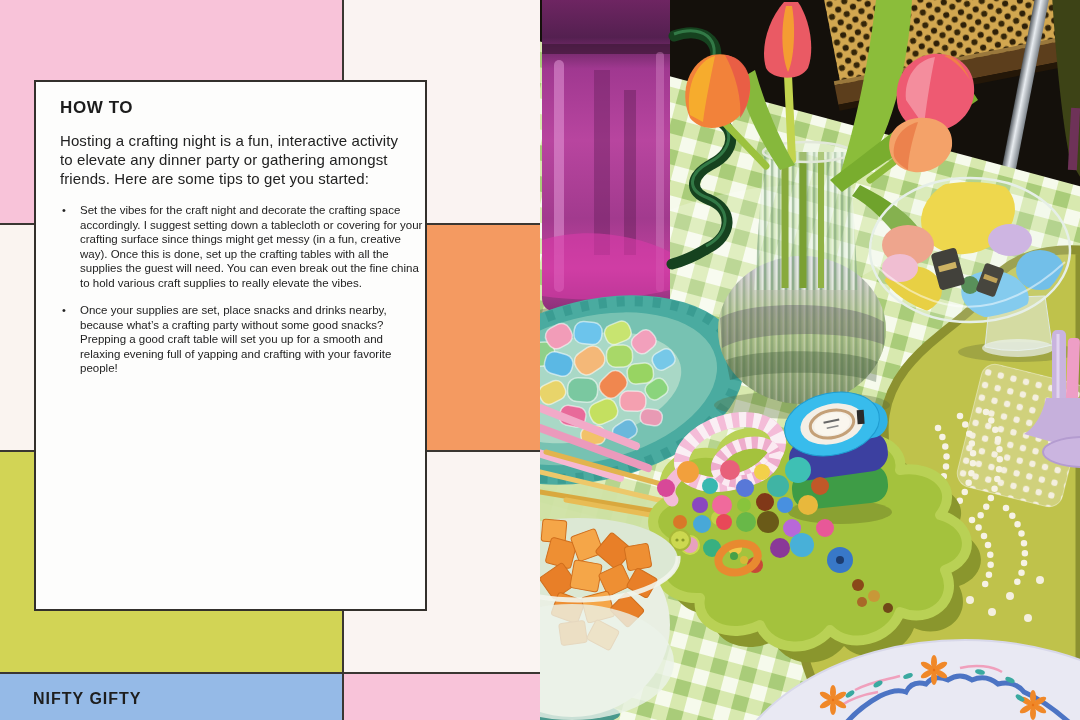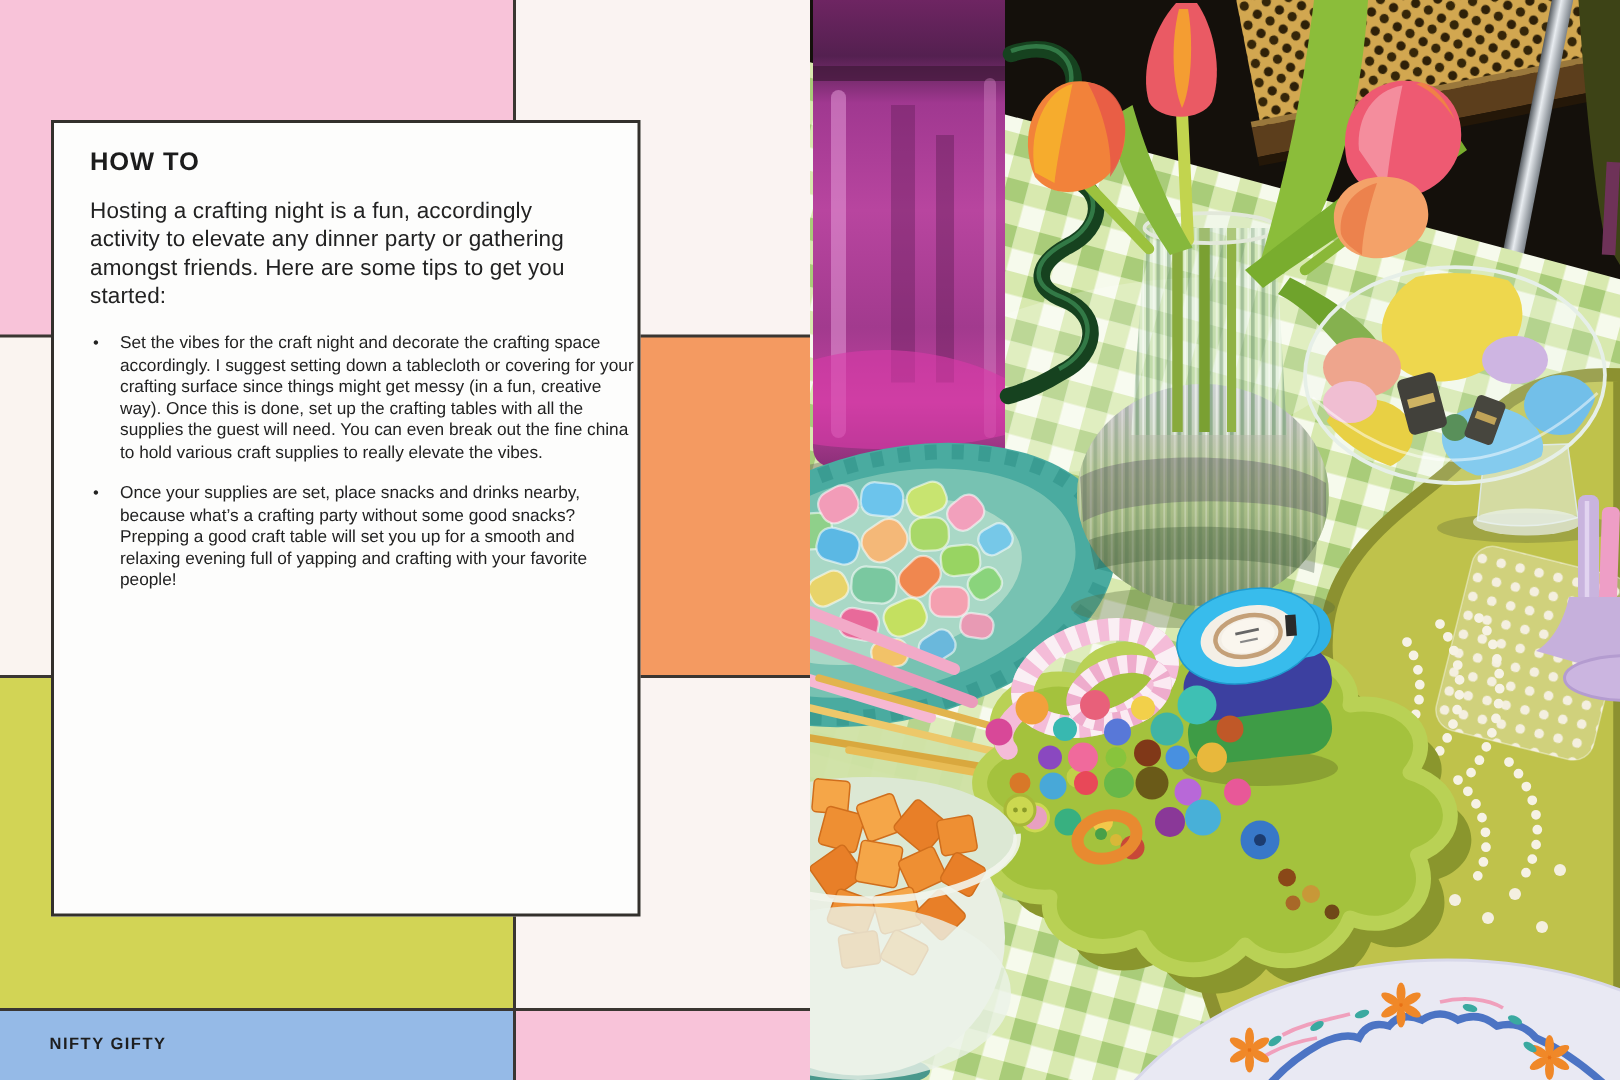--- a/index.html
+++ b/index.html
@@ -21,21 +21,21 @@
   .gl-h3{left:0;top:672px;width:540px;height:2px;}
   
   .card{position:absolute;left:34px;top:80px;width:393px;height:531px;background:#fdfdfc;border:2px solid #33302c;box-sizing:border-box;padding:16px 22px 0 24px;}
   .kicker{font-size:17px;font-weight:700;letter-spacing:.6px;color:#1c1c1c;}
   .card-title{margin-top:10px;font-family:"Liberation Mono",monospace;font-weight:700;font-size:40px;line-height:37px;letter-spacing:5.5px;color:#e8513d;}
   .intro{margin-top:13px;font-size:15px;line-height:19px;color:#222;width:344px;letter-spacing:.1px;}
   .bullets{margin-top:15px;}
   .bullet{position:relative;padding-left:20px;width:344px;font-size:11.5px;line-height:14.5px;color:#222;margin-bottom:13px;}
   .bullet::before{content:"\2022";position:absolute;left:2px;top:0;font-size:11px;color:#222;}
   
-  .footer-title{position:absolute;left:33px;top:690px;font-size:11px;font-weight:700;letter-spacing:1px;color:#1e1e1e;}
+  .footer-title{position:absolute;left:33px;top:690px;font-size:16px;font-weight:700;letter-spacing:1px;color:#1e1e1e;}
   .footer-page{position:absolute;left:300px;top:728px;font-size:11px;font-weight:700;letter-spacing:.5px;color:#1e1e1e;}
   
   .photo{position:absolute;left:540px;top:0;width:540px;height:720px;background:#14100b;overflow:hidden;}
   .photo svg{display:block;}
 </style>
 </head>
 <body>
 
 <div class="spread">
 
@@ -48,21 +48,21 @@
     <div class="tile t-cream-lr"></div>
     <div class="tile t-blue-fl"></div>
     <div class="tile t-pink-fr"></div>
     <div class="gridline gl-v"></div>
     <div class="gridline gl-h1"></div>
     <div class="gridline gl-h2"></div>
     <div class="gridline gl-h3"></div>
 
     <div class="card">
       <div class="kicker">HOW TO</div>
-      <div class="intro">Hosting a crafting night is a fun, accordingly activity to elevate any dinner party or gathering amongst friends. Here are some tips to get you started:</div>
+      <div class="intro">Hosting a crafting night is a fun, interactive activity to elevate any dinner party or gathering amongst friends. Here are some tips to get you started:</div>
       <div class="bullets">
         <div class="bullet">Set the vibes for the craft night and decorate the crafting space accordingly. I suggest setting down a tablecloth or covering for your crafting surface since things might get messy (in a fun, creative way). Once this is done, set up the crafting tables with all the supplies the guest will need. You can even break out the fine china to hold various craft supplies to really elevate the vibes.</div>
         <div class="bullet">Once your supplies are set, place snacks and drinks nearby, because what’s a crafting party without some good snacks? Prepping a good craft table will set you up for a smooth and relaxing evening full of yapping and crafting with your favorite people!</div>
       </div>
     </div>
 
     <div class="footer-title">NIFTY GIFTY</div>
     <div class="footer-page">56</div>
   </div>
 

